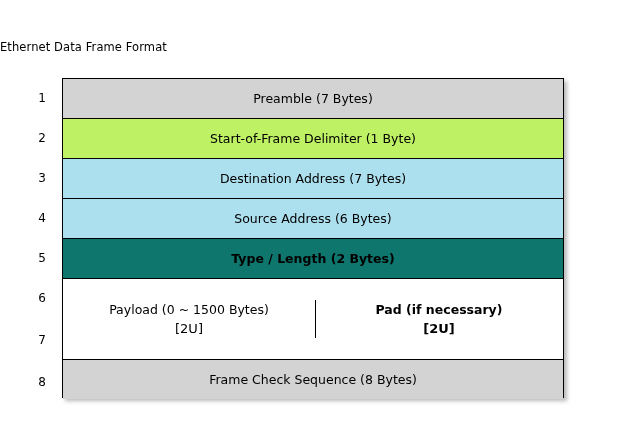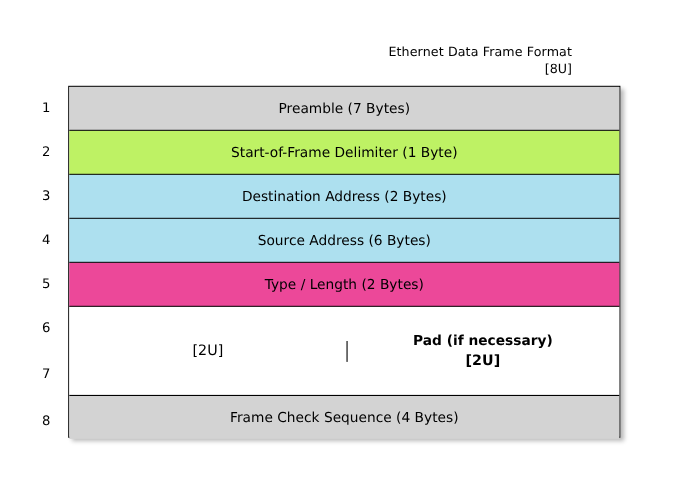--- a/index.html
+++ b/index.html
@@ -15,21 +15,21 @@
     overflow: hidden;
     position: relative;
   }
 
   
   #title-block {
     position: absolute;
     left: 0;
     top: 40px;
     width: 520px;
-    text-align: right;
+    text-align: left;
     line-height: 15px;
   }
   #title-block .title-main {
     font-size: 11.5px;
     letter-spacing: 0.1px;
     display: block;
   }
   #title-block .title-sub {
     font-size: 11.5px;
     display: block;
@@ -105,21 +105,20 @@
   }
   .split-sub {
     font-size: 13px;
   }
 </style>
 </head>
 <body>
 
 <div id="title-block">
   <span class="title-main">Ethernet Data Frame Format</span>
-  <span class="title-sub">[8U]</span>
 </div>
 
 <div id="row-numbers">
   <span class="rownum" style="top:14px;">1</span>
   <span class="rownum" style="top:54px;">2</span>
   <span class="rownum" style="top:94px;">3</span>
   <span class="rownum" style="top:134px;">4</span>
   <span class="rownum" style="top:174px;">5</span>
   <span class="rownum" style="top:214px;">6</span>
   <span class="rownum" style="top:256px;">7</span>
@@ -130,38 +129,39 @@
 
   <div class="frame-row" style="height:40px; background:#d3d3d3;">
     <span class="row-label">Preamble (7 Bytes)</span>
   </div>
 
   <div class="frame-row" style="height:40px; background:#bef264;">
     <span class="row-label">Start-of-Frame Delimiter (1 Byte)</span>
   </div>
 
   <div class="frame-row" style="height:40px; background:#ade0ef;">
-    <span class="row-label">Destination Address (2 Bytes)</span>
+    <span class="row-label">Destination Address (7 Bytes)</span>
   </div>
 
   <div class="frame-row" style="height:40px; background:#ade0ef;">
     <span class="row-label">Source Address (6 Bytes)</span>
   </div>
 
-  <div class="frame-row" style="height:40px; background:#ec4899;">
+  <div class="frame-row" style="height:40px; background:#0f766e;font-weight:bold;">
     <span class="row-label">Type / Length (2 Bytes)</span>
   </div>
 
   <div class="frame-row split" style="height:81px; background:#ffffff;">
     <div class="split-cell left">
+      <span>Payload (0 ~ 1500 Bytes)</span>
       <span class="split-sub">[2U]</span>
     </div>
     <div class="split-cell right">
       <span>Pad (if necessary)</span>
       <span class="split-sub">[2U]</span>
     </div>
   </div>
 
   <div class="frame-row" style="height:39px; background:#d3d3d3;">
-    <span class="row-label">Frame Check Sequence (4 Bytes)</span>
+    <span class="row-label">Frame Check Sequence (8 Bytes)</span>
   </div>
 
 </div>
 
 </body></html>

